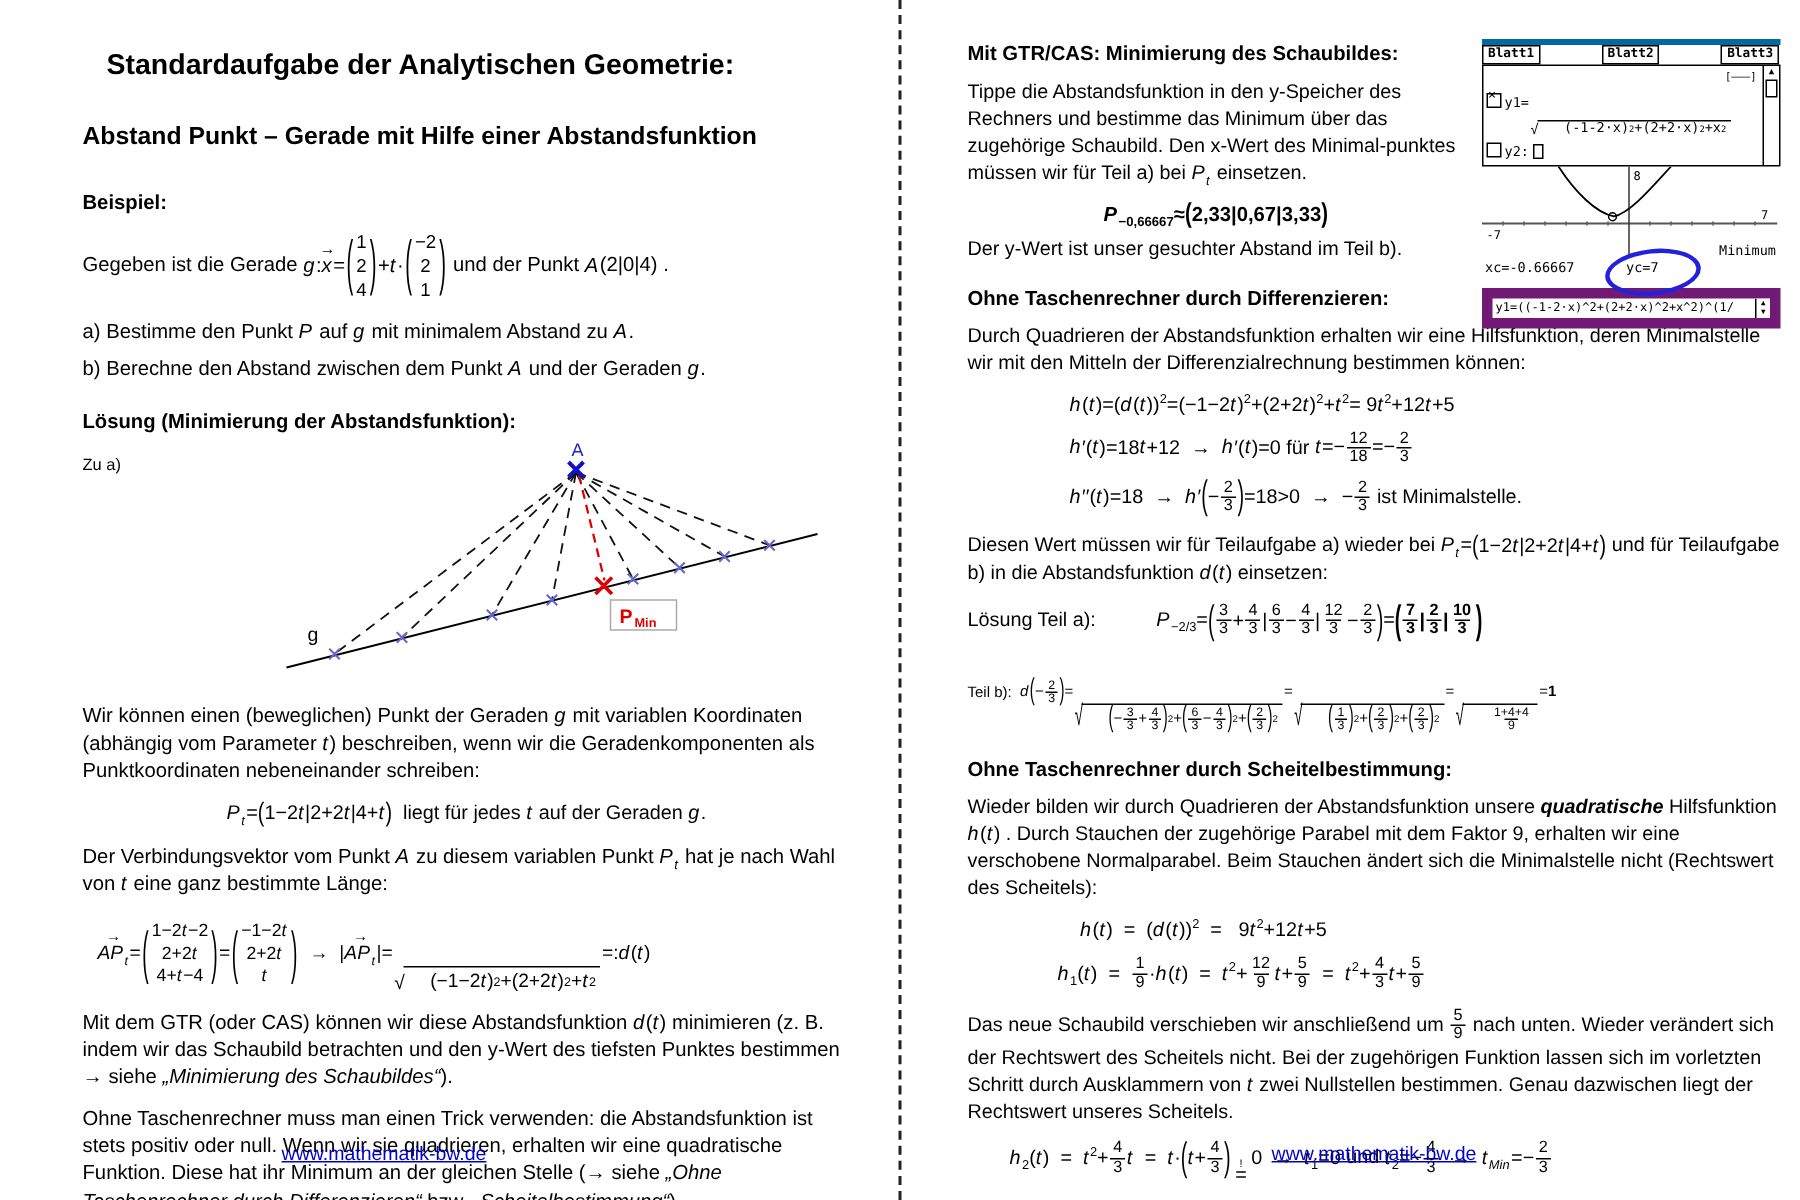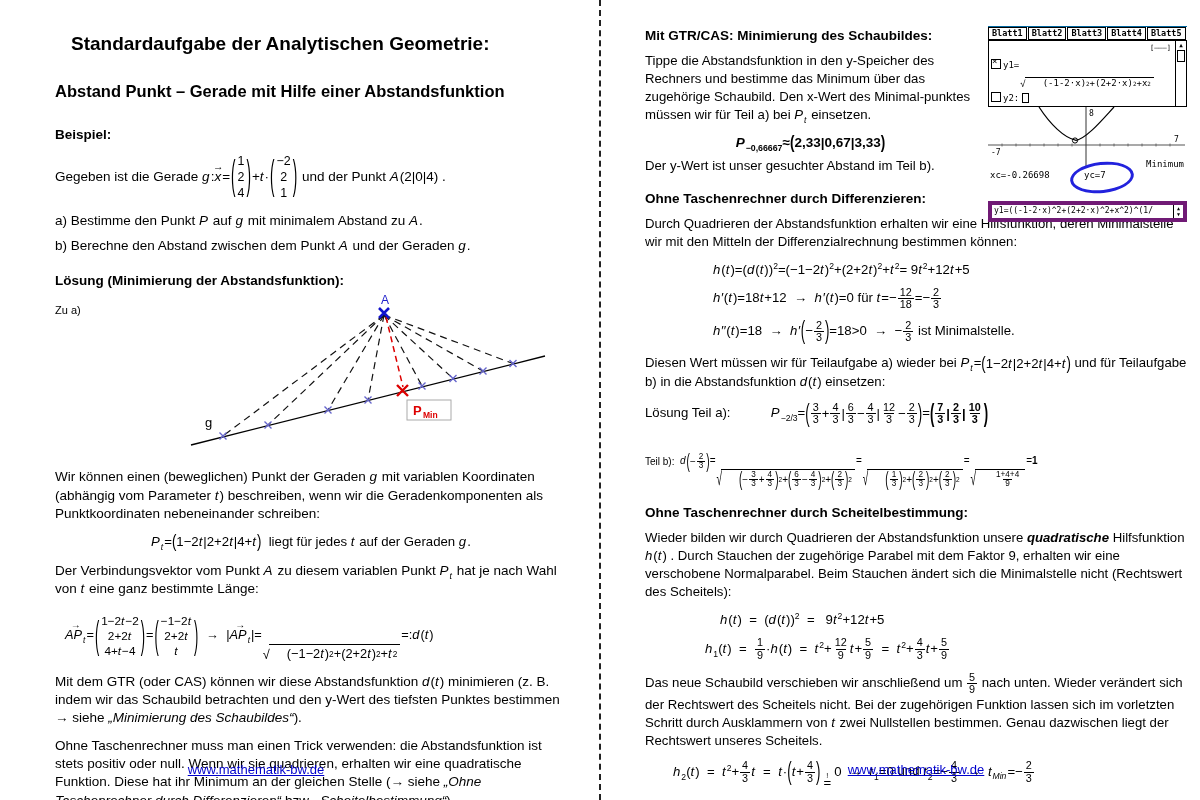--- a/index.html
+++ b/index.html
@@ -55,21 +55,21 @@
   .mmusteq{display:inline-flex;flex-direction:column;align-items:center;line-height:0.55;
         vertical-align:-2px;margin:0 3px;}
   .mexcl{font-size:0.55em;line-height:1;}
   
   .diagramWrap{position:relative;height:165px;margin-top:2px;}
   .zuA{position:absolute;left:0;top:10px;font-size:11px;}
   .diagramWrap svg{position:absolute;left:0;top:0;}
   
   .calc{float:right;width:199px;height:143px;margin:26px 0 10px 12px;position:relative;
         font-family:"DejaVu Sans Mono",monospace;background:#fff;}
-  .ctabs{display:flex;border-top:1px solid #0369a1;height:13px;}
+  .ctabs{display:flex;border-top:4px solid #0369a1;height:13px;gap:40px;}
   .ctab{border:1px solid #000;border-top:none;border-radius:0 0 0 0;
         border-bottom:1px solid #000;border-top:1px solid #000;
         padding:0 3px;margin-right:1px;font-size:8.5px;font-weight:bold;line-height:11px;background:#fff;}
   .cformula{border:1px solid #000;position:relative;padding:2px 13px 2px 2px;font-size:9px;line-height:1.1;}
   .calc .math i{font-style:normal;padding:0;}
   .cbx{display:inline-block;width:8px;height:8px;border:1px solid #000;position:relative;
        top:1px;margin-right:2px;}
   .cbx.checked::before{content:"×";position:absolute;left:0px;top:-3px;font-size:9px;}
   .clegend{position:absolute;right:15px;top:4px;font-size:7px;}
   .fscroll{position:absolute;right:0;top:0;bottom:0;width:10px;border-left:1px solid #000;
@@ -78,22 +78,22 @@
   .crow2{margin-top:2px;font-size:9px;}
   .slotbox{display:inline-block;width:5px;height:8px;border:1px solid #000;margin-left:3px;
        vertical-align:middle;}
   .cgraph{display:block;}
   .cstatus{position:relative;height:14px;font-size:9px;}
   .cxc{position:absolute;left:2px;top:1px;}
   .cyc{position:absolute;left:96px;top:1px;}
   .cmin{position:absolute;right:3px;top:-10px;}
   .ycEllipse{position:absolute;left:82px;top:-7px;width:58px;height:25px;border:3px solid #2222dd;
        border-radius:50%;transform:rotate(-6deg);z-index:2;pointer-events:none;}
-  .cedit{position:relative;border:4px solid #701a75;height:13px;font-size:8px;line-height:12px;
-       padding-left:2px;overflow:hidden;margin-top:18px;}
+  .cedit{position:relative;border:7px solid #701a75;height:13px;font-size:8px;line-height:12px;
+       padding-left:2px;overflow:hidden;margin-top:5px;}
   .cspin{position:absolute;right:0;top:0;bottom:0;width:9px;border-left:1px solid #000;
        font-size:5px;line-height:6px;text-align:center;background:#fff;}
   .clearfix{clear:both;}
   .plabelbox{font-family:"Liberation Sans",sans-serif;}
 </style>
 </head>
 <body>
 
 <div class="sheet">
 
@@ -210,21 +210,21 @@
         <line x1="0" y1="38" x2="197" y2="38" stroke="#555" stroke-width="1.2"></line>
         <path d="M14 36.5V39.5M28 36.5V39.5M42 36.5V39.5M56 36.5V39.5M70 36.5V39.5M84 36.5V39.5M112 36.5V39.5M126 36.5V39.5M140 36.5V39.5M154 36.5V39.5M168 36.5V39.5M182 36.5V39.5" stroke="#555" stroke-width="0.8"></path>
         <line x1="98" y1="0" x2="98" y2="60" stroke="#333" stroke-width="1"></line>
         <path d="M51,0 C62,17 76,31 88,33.3 C99,31 114,13 126,0" fill="none" stroke="#000" stroke-width="1.2"></path>
         <circle cx="87" cy="33.5" r="2.6" fill="none" stroke="#000" stroke-width="1"></circle>
         <text x="3" y="48" font-size="8">-7</text>
         <text x="186" y="35" font-size="8">7</text>
         <text x="101" y="9" font-size="8">8</text>
       </svg>
       <div class="cstatus">
-        <span class="cxc">xc=-0.26698</span>
+        <span class="cxc">xc=-0.66667</span>
         <span class="cyc">yc=7</span>
         <span class="cmin">Minimum</span>
         <div class="ycEllipse"></div>
       </div>
       <div class="cedit">
         <span>y1=((-1-2·x)^2+(2+2·x)^2+x^2)^(1/</span>
         <span class="cspin">▲<br>▼</span>
       </div>
     </div>
 

